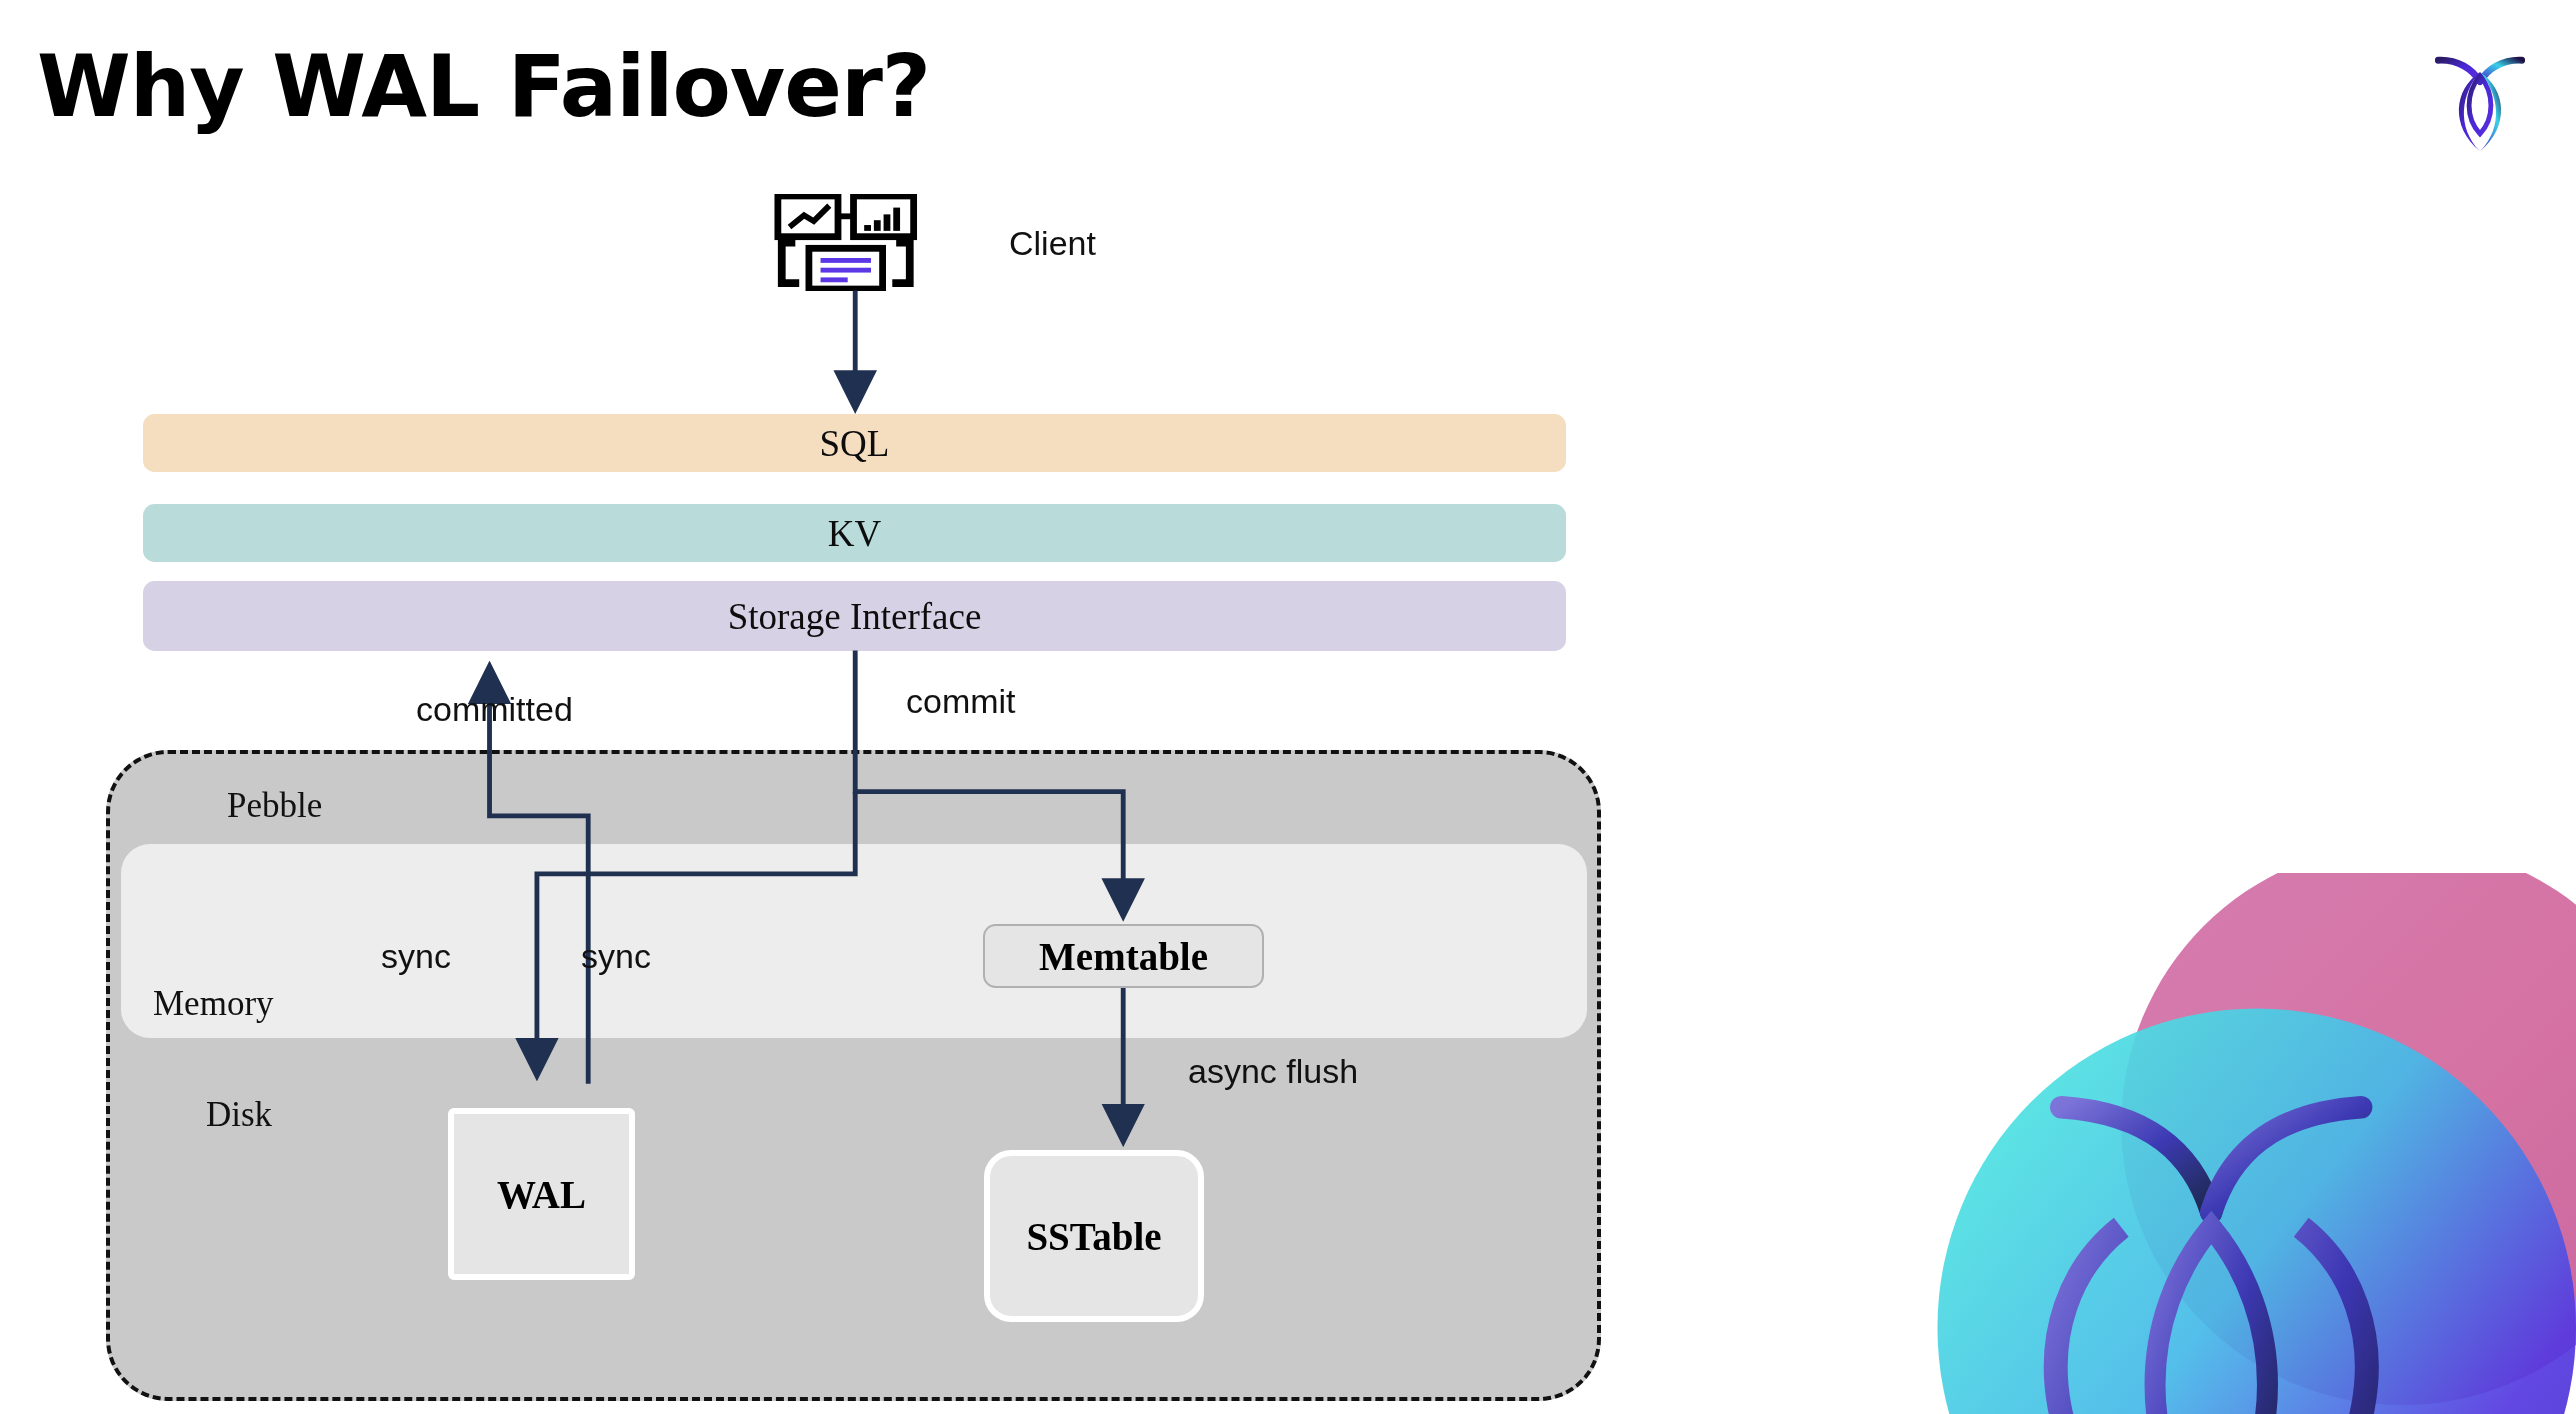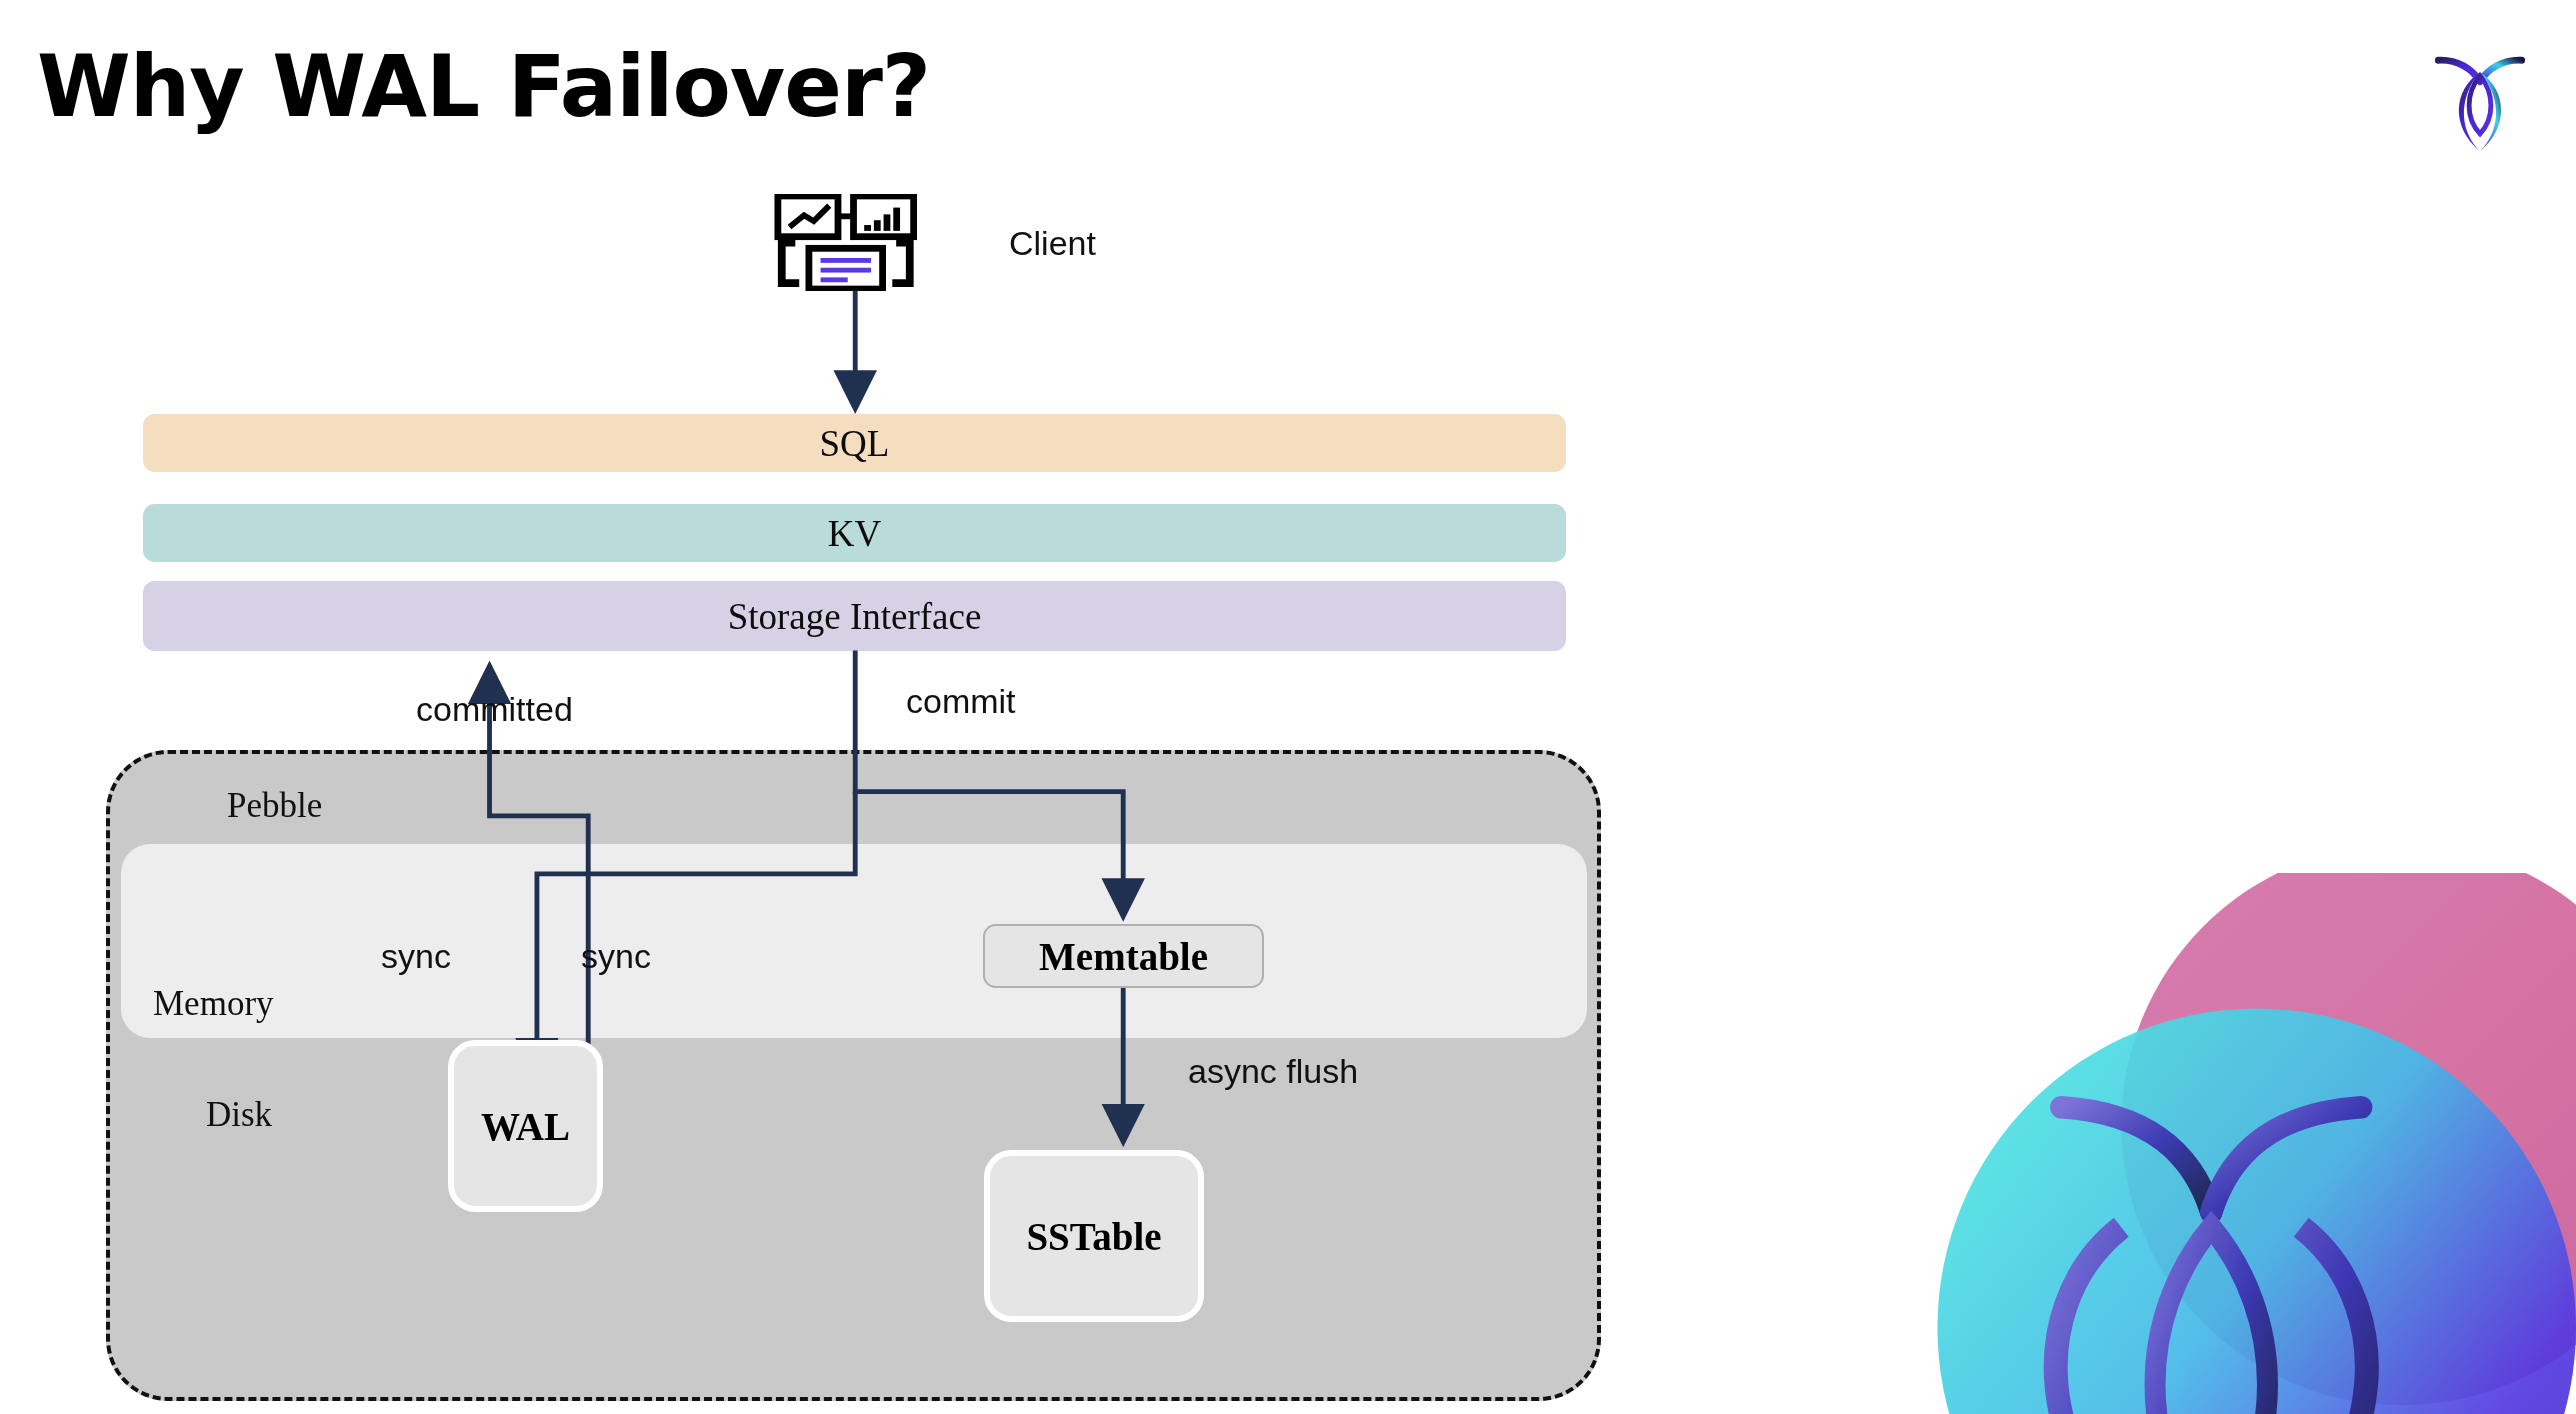--- a/index.html
+++ b/index.html
@@ -77,22 +77,22 @@
     font-size:39px;
     color:#000;
     background:#e5e5e5;
     box-sizing:border-box;
   }
   #node-memtable{
     left:983px;top:924px;width:281px;height:64px;
     border:2.9px solid #b0b0b0;border-radius:12.6px;
   }
   #node-wal{
-    left:448px;top:1040px;width:155px;height:172px;
-    border:6.8px solid #ffffff;border-radius:27px;
+    left:448px;top:1108px;width:187px;height:172px;
+    border:6.8px solid #ffffff;border-radius:6px;
   }
   #node-sstable{
     left:984px;top:1150px;width:220px;height:172px;
     border:6.8px solid #ffffff;border-radius:27px;
   }
 
   
   .edge-label{
     position:absolute;
     font-family:"Liberation Sans", sans-serif;

